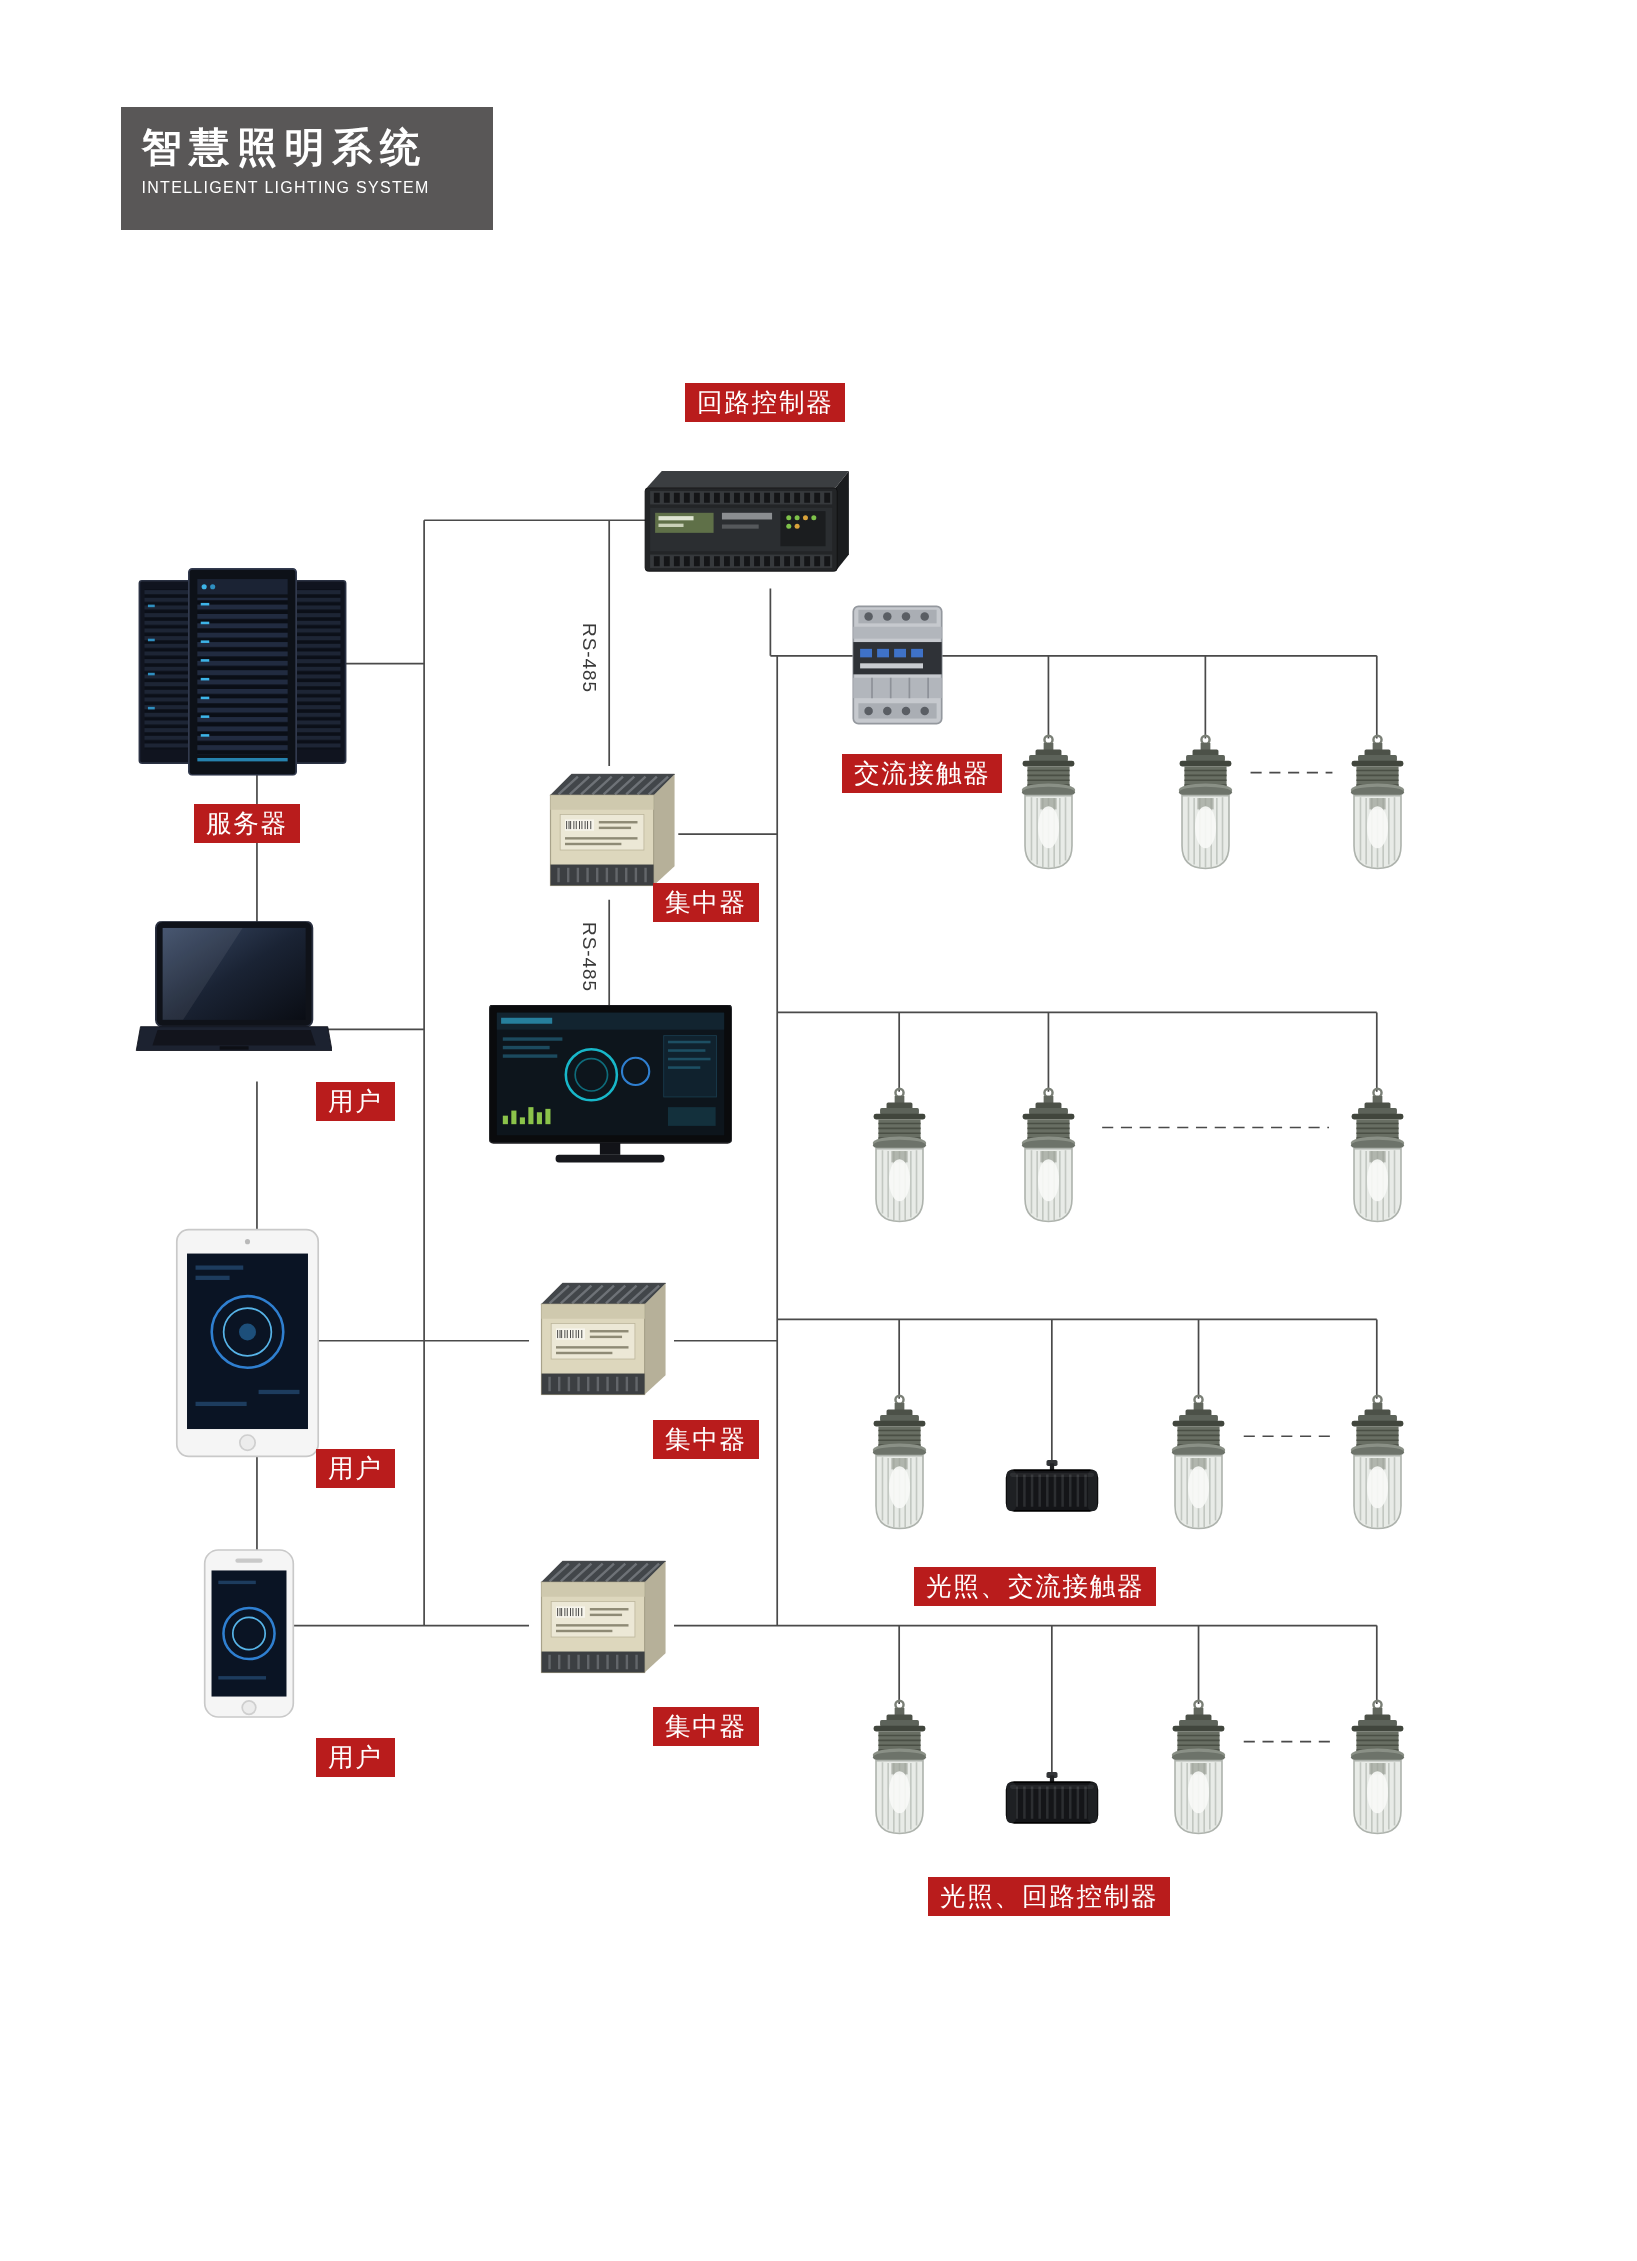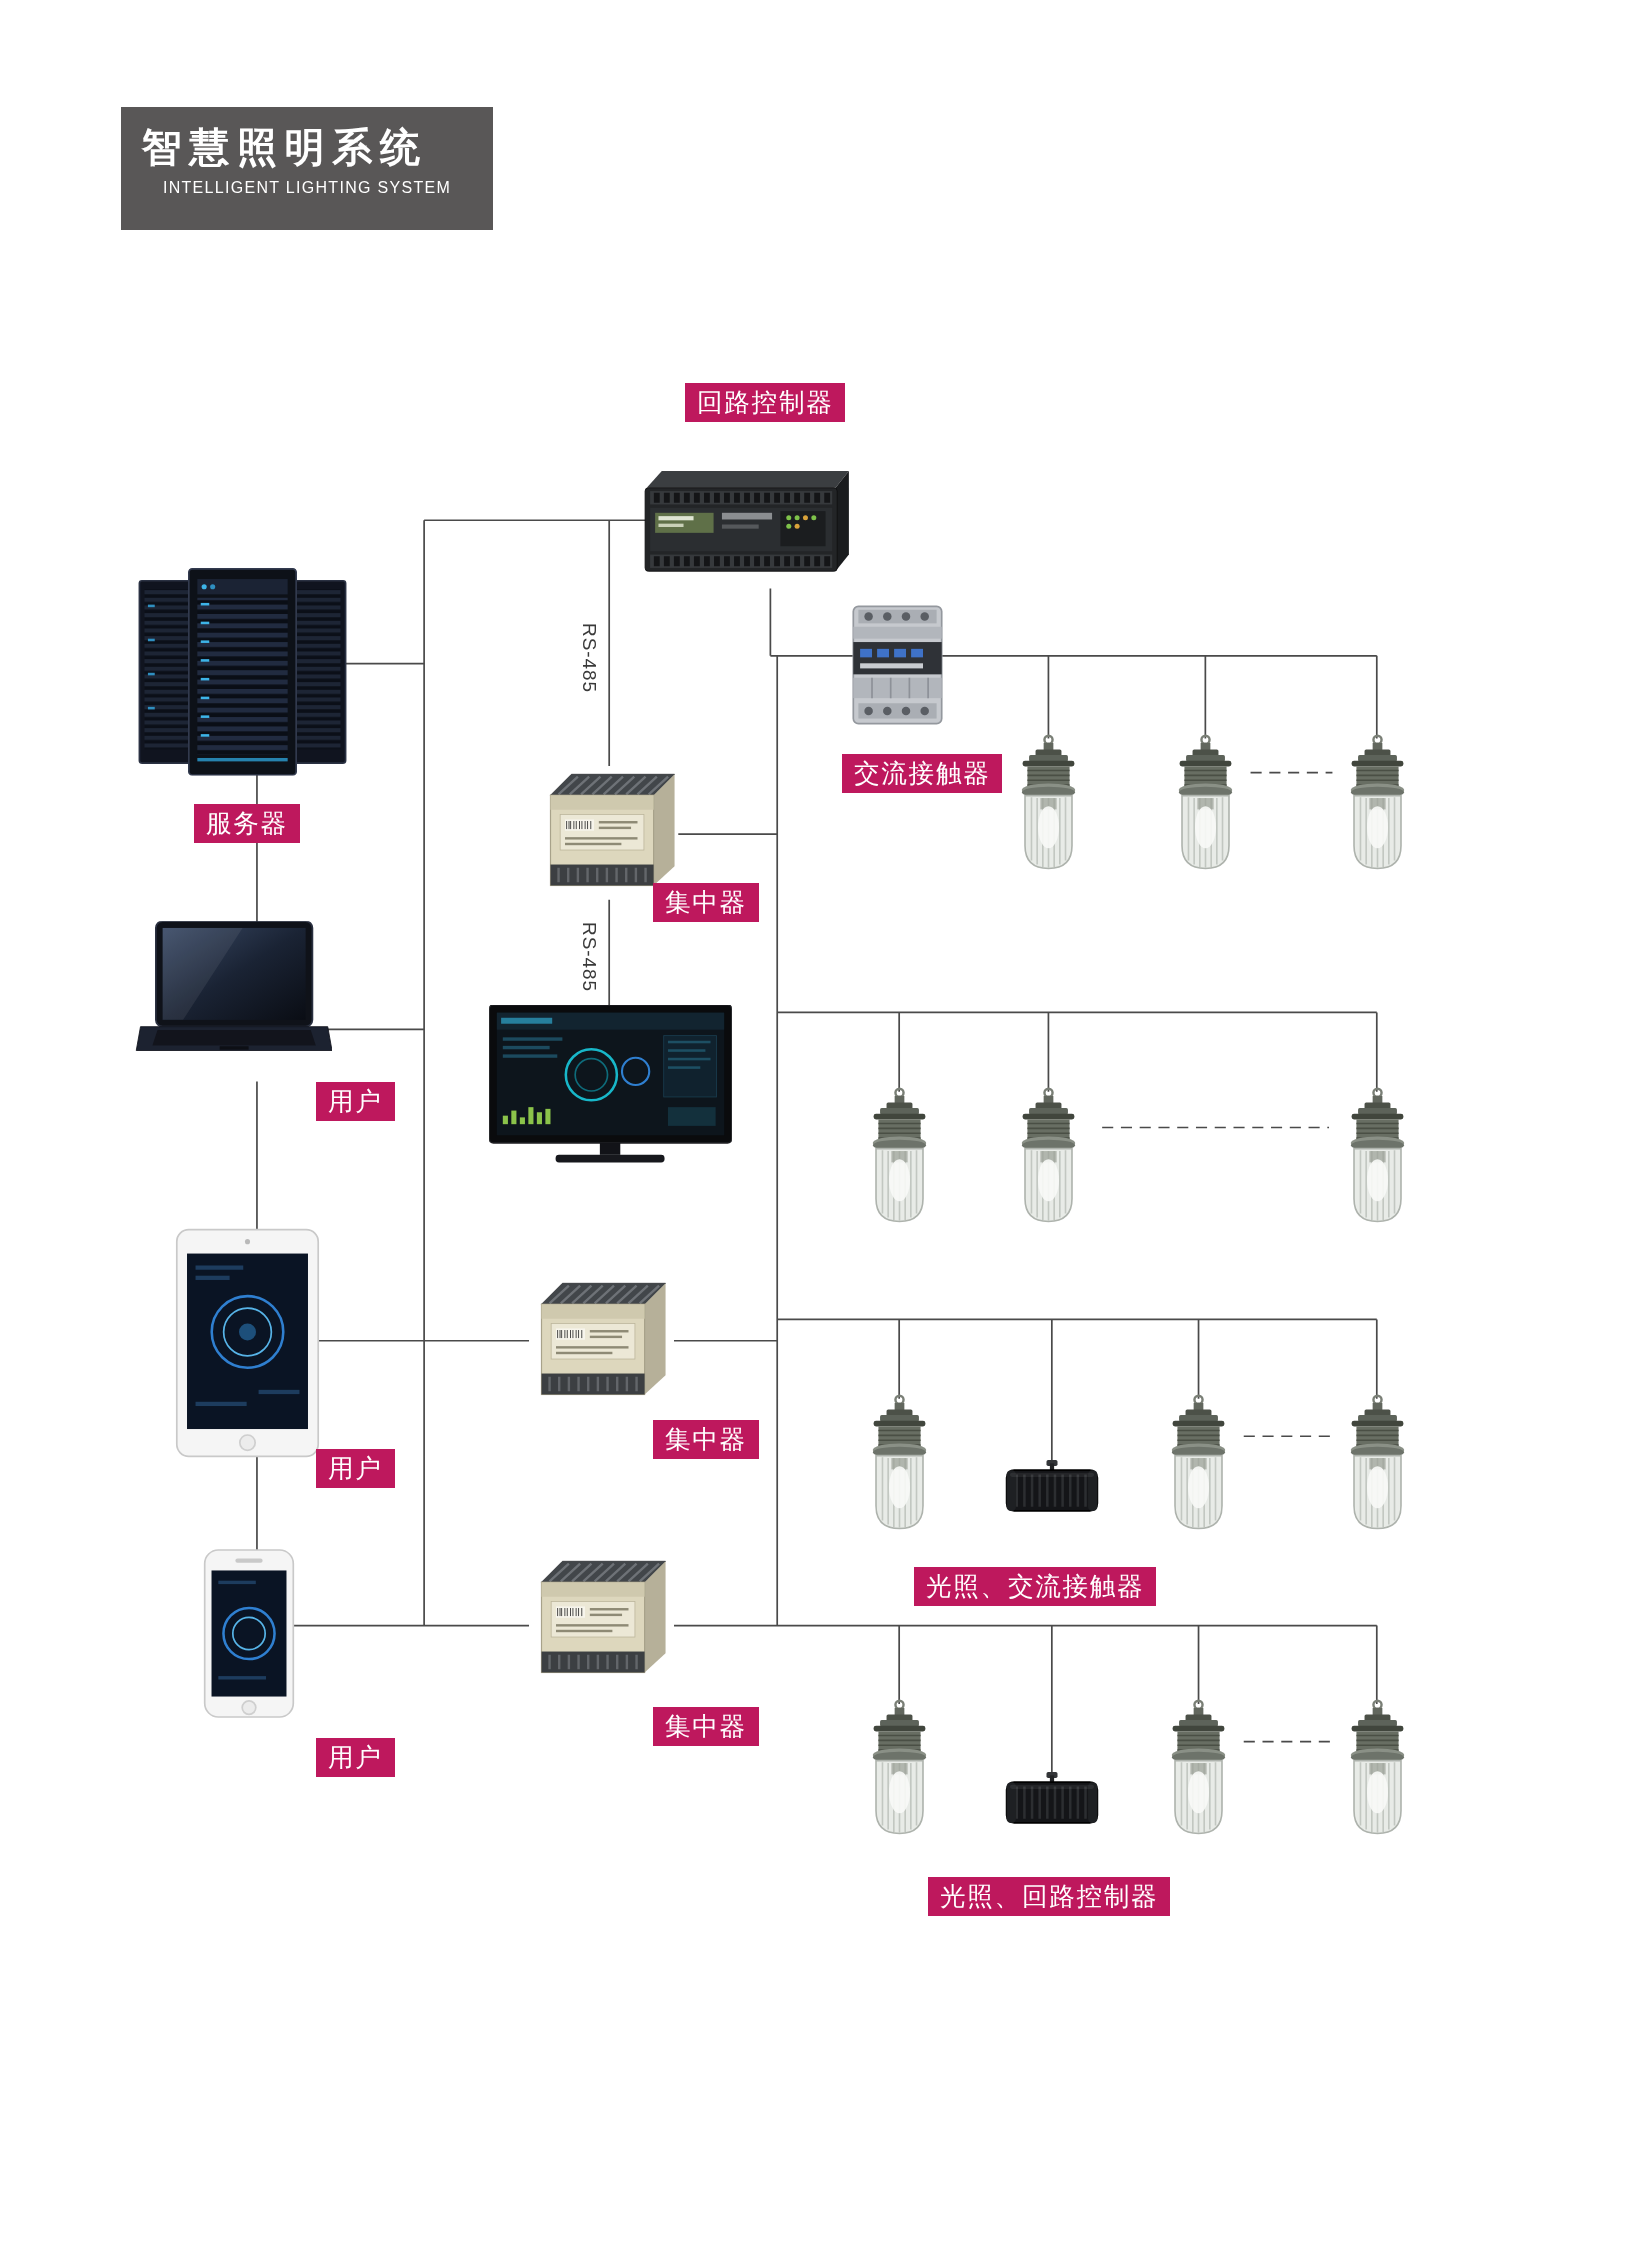--- a/index.html
+++ b/index.html
@@ -3,30 +3,30 @@
 <meta charset="utf-8">
 <style>
   html,body { margin:0; padding:0; background:#ffffff; }
   body { font-family:"Liberation Sans","DejaVu Sans",sans-serif; }
   #canvas {
     position:relative; width:1638px; height:1923px; background:#ffffff; overflow:hidden;
   }
   #lines { position:absolute; left:0; top:0; width:1638px; height:2261px; }
   .dev { position:absolute; overflow:visible; }
   .tag {
-    position:absolute; background:#be185d; color:#ffffff;
+    position:absolute; background:#b91c1c; color:#ffffff;
     font-size:25.6px; line-height:29px; padding:5.1px 12px; letter-spacing:1.7px;
     white-space:nowrap;
   }
   #title-block {
     position:absolute; left:121px; top:107px; width:372px; height:123px;
     background:#595757; color:#ffffff; box-sizing:border-box; padding:17px 20.5px 0 20.5px;
   }
   #title-zh { font-size:40px; font-weight:bold; letter-spacing:7.7px; line-height:46px; }
-  #title-en { font-size:16px; letter-spacing:1.3px; margin-top:8.5px;text-align:center; }
+  #title-en { font-size:16px; letter-spacing:1.3px; margin-top:8.5px; }
   .rs485 {
     position:absolute; width:94px; height:22px; text-align:center;
     font-size:19px; color:#3a3a3a; letter-spacing:0.9px;
     transform:rotate(90deg);
   }
 </style>
 </head>
 <body>
 
 <div id="canvas">

